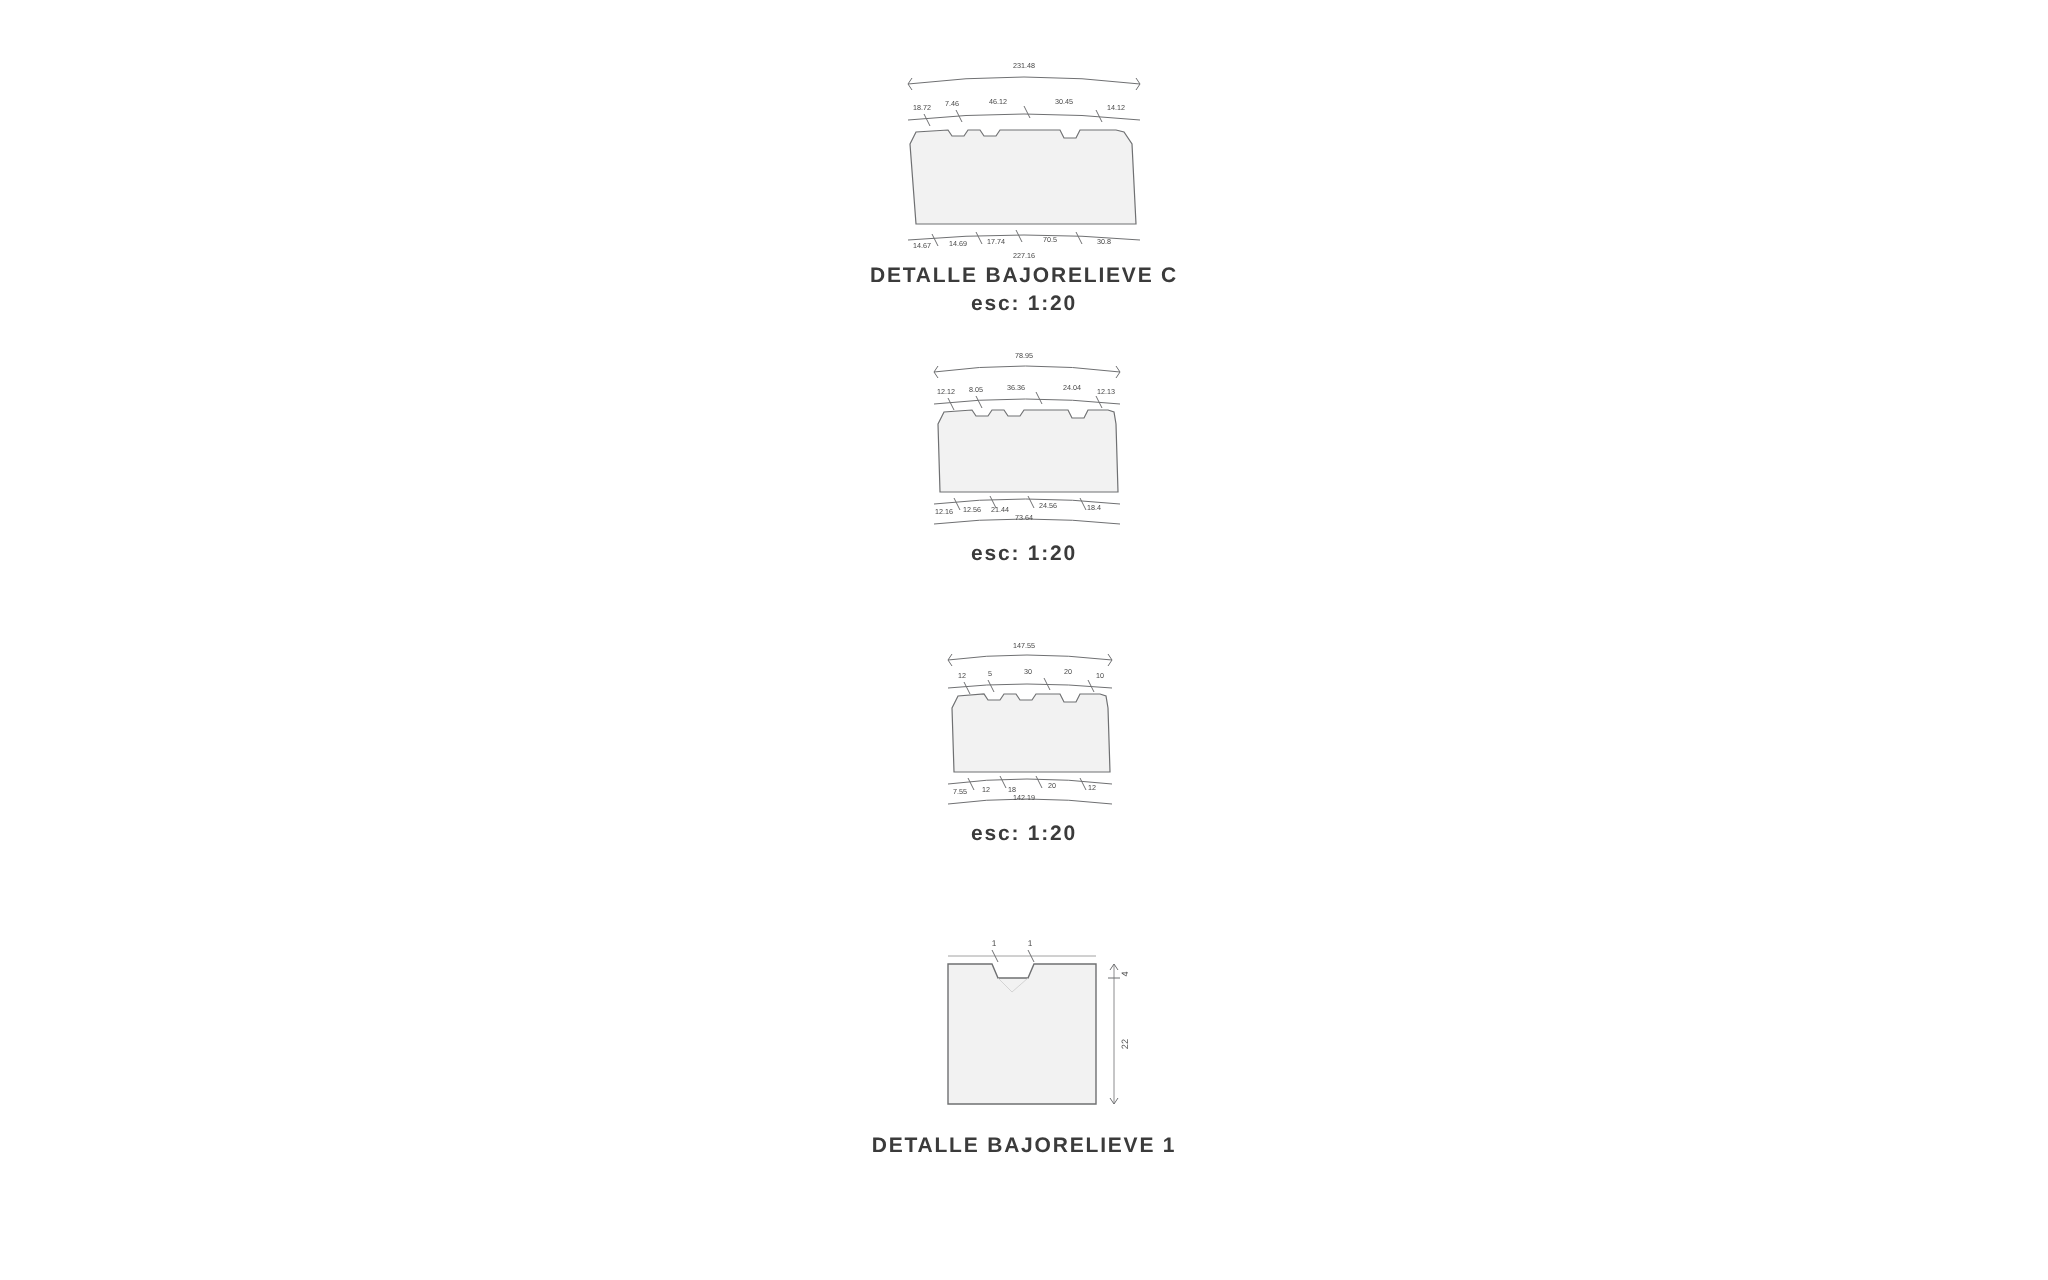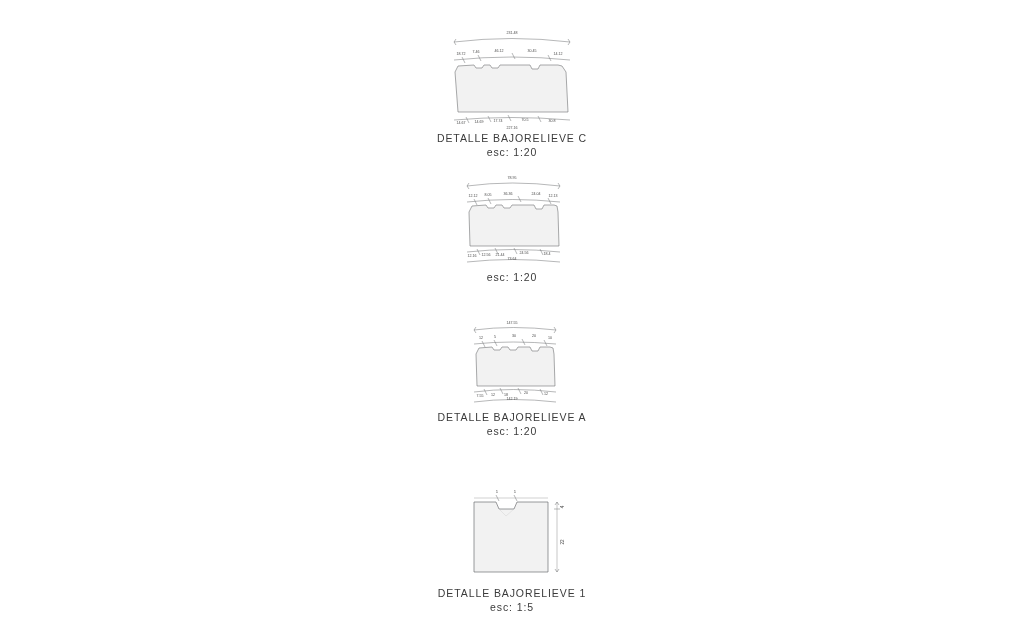--- a/index.html
+++ b/index.html
@@ -34,25 +34,26 @@
     display: block;
     width: 300px;
   }
   .caption {
     text-align: center;
     letter-spacing: 0.9px;
     color: #3b3b3b;
     font-size: 10.5px;
     line-height: 14px;
     white-space: nowrap;
+    font-weight: bold;
   }
   #block-c { top: 24px; }
   #block-b { top: 168px; }
   #block-a { top: 316px; }
-  #block-1 { top: 476px; }
+  #block-1 { top: 456px; }
   .cap-wrap { margin-top: 2px; }
 </style>
 </head>
 <body>
 
 <div class="sheet">
 
   <div class="detail-block" id="block-c">
     <div class="drawing-area">
       <svg viewBox="0 0 300 105" height="105">
@@ -177,21 +178,20 @@
           <text x="131" y="80">12</text>
           <text x="144" y="80">18</text>
           <text x="164" y="78">20</text>
           <text x="184" y="79">12</text>
 
           <text x="150" y="84">142.19</text>
         </g>
       </svg>
     </div>
     <div class="cap-wrap">
-      <div class="caption">DETALLE BAJORELIEVE A</div>
       <div class="caption scale">esc: 1:20</div>
     </div>
   </div>
 
   <div class="detail-block" id="block-1">
     <div class="drawing-area">
       <svg viewBox="0 0 300 108" height="108">
         <g fill="none" stroke="#6f7072" stroke-width="0.5">
 
           <path d="M112,22 L186,22" stroke="#8a8a8a" stroke-width="0.4"></path>
@@ -211,17 +211,16 @@
           <text x="153" y="17">1</text>
         </g>
         <g font-family="Liberation Sans, sans-serif" font-size="4.6" fill="#4a4a4a" text-anchor="middle">
           <text x="202" y="31" transform="rotate(-90 202 31)">4</text>
           <text x="202" y="66" transform="rotate(-90 202 66)">22</text>
         </g>
       </svg>
     </div>
     <div class="cap-wrap">
       <div class="caption">DETALLE BAJORELIEVE 1</div>
-      <div class="caption scale">esc: 1:5</div>
     </div>
   </div>
 
 </div>
 
 </body></html>

